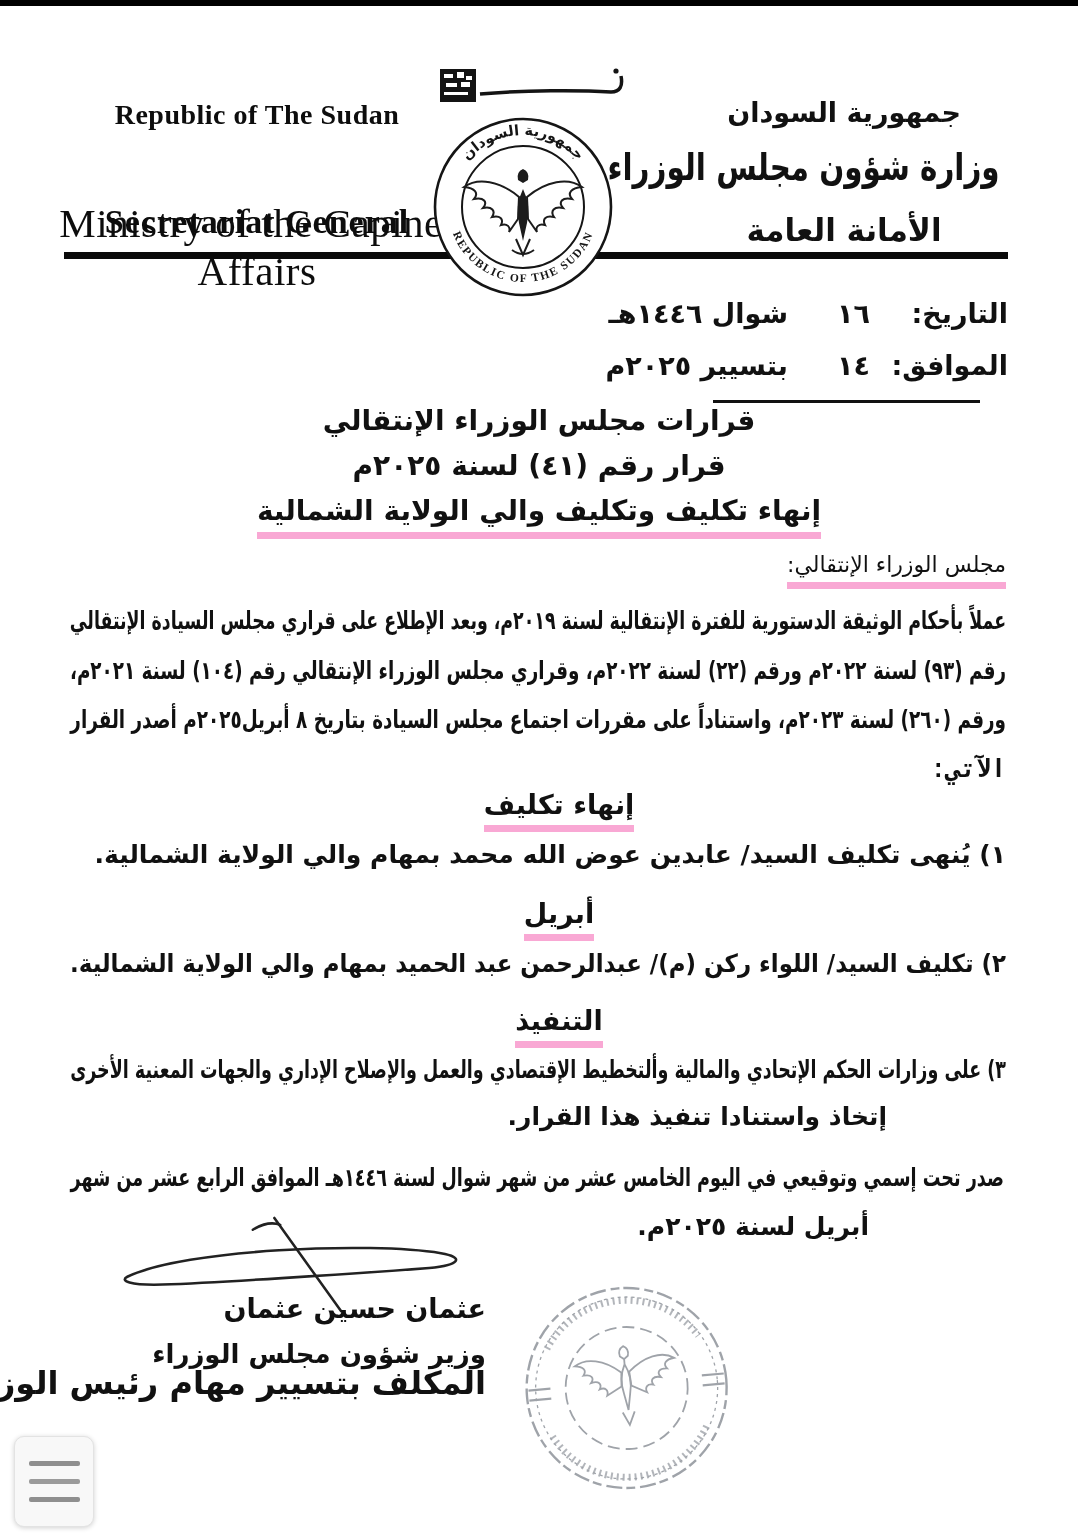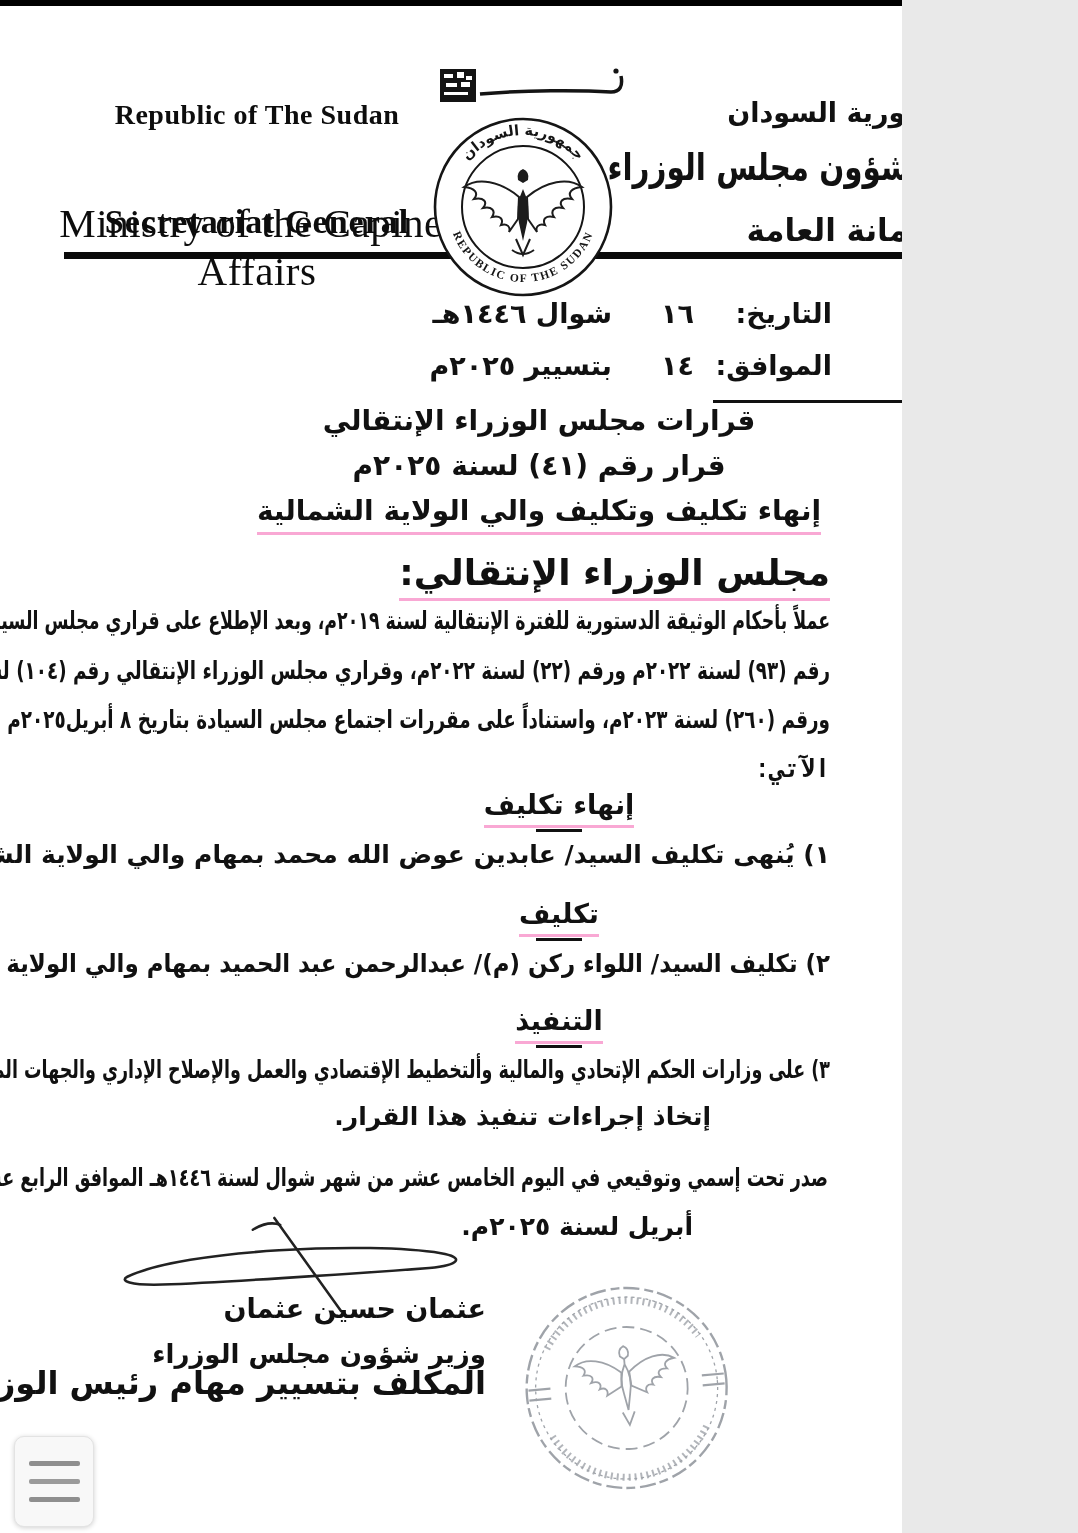--- a/index.html
+++ b/index.html
@@ -1,18 +1,18 @@
 <!DOCTYPE html>
 <html lang="ar"><head>
 <meta charset="utf-8">
 <style>
   * { margin:0; padding:0; box-sizing:border-box; }
   html,body { background:#e9e9e9; }
   .page {
-    position:relative; width:902px; height:1533px;
+    position:relative; width:1078px; height:1533px;
     background:#ffffff; overflow:hidden;
     font-family:"DejaVu Sans", sans-serif; color:#111;
   }
   .abs { position:absolute; }
   .topbar { top:0; left:0; width:1078px; height:6px; background:#000; }
 
   
   .hdr-en { left:58px; width:398px; text-align:center;
             font-family:"Liberation Serif", serif; color:#0d0d0d; }
   .en1 { top:99px;  font-size:28px; font-weight:700; letter-spacing:.5px; }
@@ -38,24 +38,24 @@
   .row1 { top:298px; }
   .row2 { top:350px; }
   .date-underline { top:400px; left:713px; width:267px; height:3px; background:#111; }
 
   
   .center-line { left:0; width:1078px; text-align:center; direction:rtl;
                  font-weight:800; font-size:28px; white-space:nowrap; }
   .t1 { top:404px; }
   .t2 { top:449px; }
   .t3 { top:494px; }
-  .u  { border-bottom:3px solid #f9a8d4; padding-bottom:5px; }
-
-  
-  .pre-heading { top:552px; right:72px; direction:rtl; font-size:36px; font-weight:700; }
+  .u  { border-bottom:7px solid #f9a8d4; padding-bottom:5px; }
+
+  
+  .pre-heading { top:552px; right:72px; direction:rtl; font-size:22px; font-weight:400; }
   .bodyline { left:70px; right:72px; direction:rtl; text-align:right;
               font-size:25px; font-weight:600; white-space:nowrap; }
   .b0 { top:606px; } .b1 { top:656px; } .b2 { top:705px; } .b3 { top:754px;font-family:Liberation Mono, monospace; }
 
   
   .sec-h { left:0; width:1078px; text-align:center; direction:rtl;
            font-size:27px; font-weight:800;padding-left:40px; }
   .sec-h .dash { display:block; width:46px; height:3px; background:#111; margin:9px auto 0; }
   .h1 { top:789px; } .h2 { top:898px; } .h3 { top:1005px; }
   .i1 { top:840px; } .i2 { top:949px; } .i3a { top:1055px; }
@@ -161,29 +161,29 @@
   <div class="abs bodyline b1" style="transform-origin: right center; transform: scaleX(0.734);">رقم (٩٣) لسنة ٢٠٢٢م ورقم (٢٢) لسنة ٢٠٢٢م، وقراري مجلس الوزراء الإنتقالي رقم (١٠٤) لسنة ٢٠٢١م،</div>
   <div class="abs bodyline b2" style="transform-origin: right center; transform: scaleX(0.736);">ورقم (٢٦٠) لسنة ٢٠٢٣م، واستناداً على مقررات اجتماع مجلس السيادة بتاريخ ٨ أبريل٢٠٢٥م أصدر القرار</div>
   <div class="abs bodyline b3">الآتي:</div>
 
   <div class="abs sec-h h1">
     <span class="u">إنهاء تكليف</span><i class="dash"></i>
   </div>
   <div class="abs bodyline i1">١) يُنهى تكليف السيد/ عابدين عوض الله محمد بمهام والي الولاية الشمالية.</div>
 
   <div class="abs sec-h h2">
-    <span class="u">تكليف</span><i class="dash"></i>
+    <span class="u">أبريل</span><i class="dash"></i>
   </div>
   <div class="abs bodyline i2" style="transform-origin: right center; transform: scaleX(0.917);">٢) تكليف السيد/ اللواء ركن (م)/ عبدالرحمن عبد الحميد بمهام والي الولاية الشمالية.</div>
 
   <div class="abs sec-h h3">
     <span class="u">التنفيذ</span><i class="dash"></i>
   </div>
   <div class="abs bodyline i3a" style="transform-origin: right center; transform: scaleX(0.7);">٣) على وزارات الحكم الإتحادي والمالية وألتخطيط الإقتصادي والعمل والإصلاح الإداري والجهات المعنية الأخرى</div>
-  <div class="abs bodyline i3b">إتخاذ إجراءات تنفيذ هذا القرار.</div>
+  <div class="abs bodyline i3b">إتخاذ واستنادا تنفيذ هذا القرار.</div>
 
   <div class="abs bodyline c0" style="transform-origin: right center; transform: scaleX(0.704);">صدر تحت إسمي وتوقيعي في اليوم الخامس عشر من شهر شوال لسنة ١٤٤٦هـ الموافق الرابع عشر من شهر</div>
   <div class="abs bodyline c1">أبريل لسنة ٢٠٢٥م.</div>
 
   <svg class="abs sig-svg" viewBox="0 0 380 100">
     <g stroke="#222" fill="none" stroke-width="2.6" stroke-linecap="round">
       <path d="M22 62 C 80 34 270 26 342 38 C 366 42 362 50 330 53 C 240 60 110 68 58 70 C 24 71 14 66 22 62 Z"></path>
       <path d="M150 14 C 160 8 170 6 178 9"></path>
       <path d="M172 2 L 240 97"></path>
     </g>

